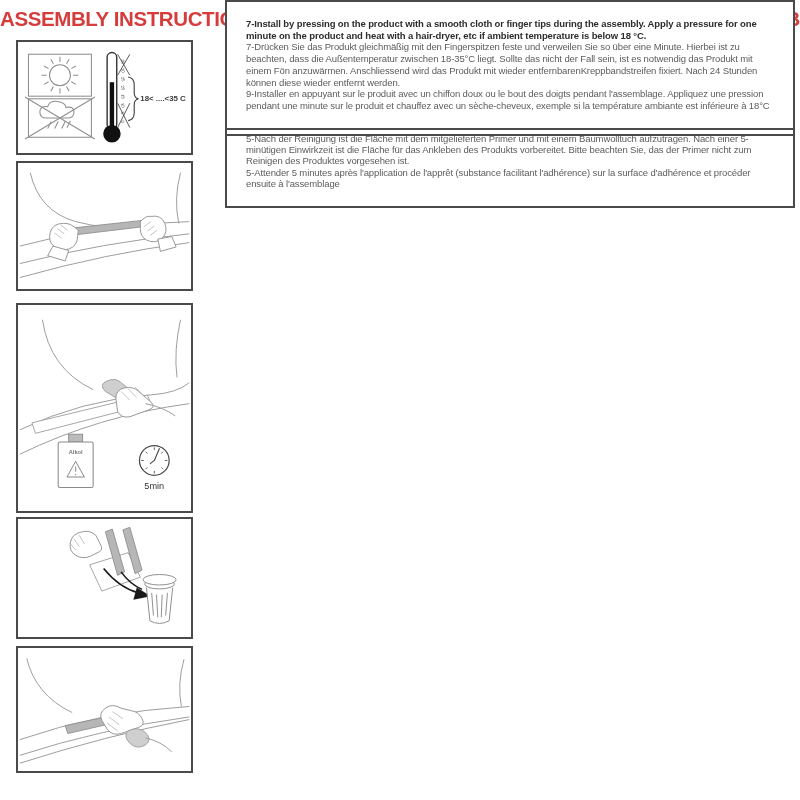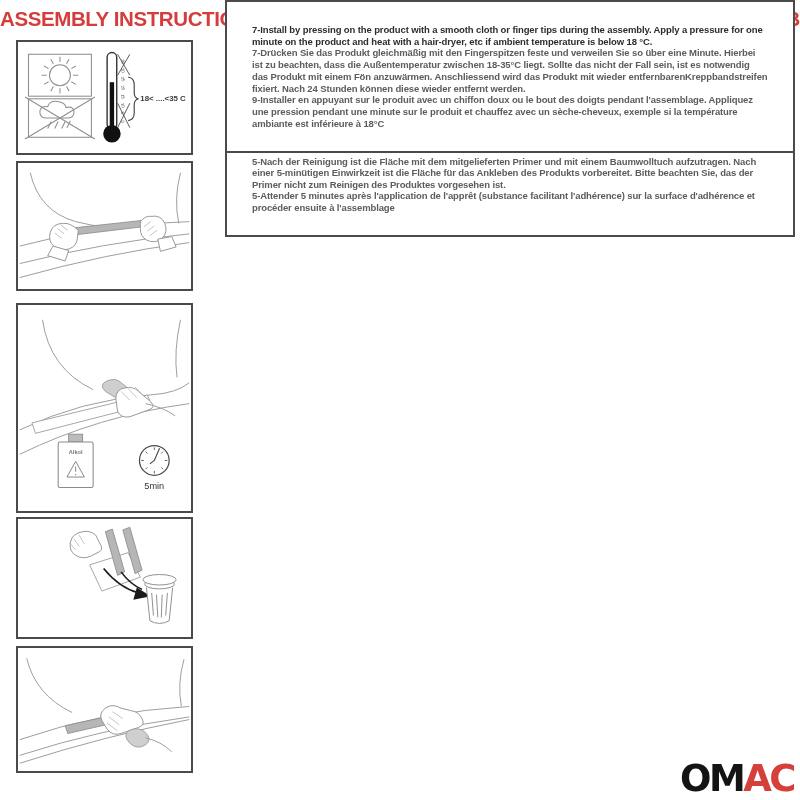--- a/index.html
+++ b/index.html
@@ -11,25 +11,25 @@
   .ill{left:16px;width:177px;}
   .ill svg{display:block;width:100%;height:100%;}
   .txt{left:225px;width:570px;padding:4px 7px;}
   #r1{top:40px;height:115px;}
   #r2{top:161px;height:130px;}
   #r3{top:303px;height:210px;}
   #r4{top:517px;height:122px;}
   #r5{top:646px;height:127px;}
   #r2t{display:flex;flex-direction:column;justify-content:center;padding-left:9px;}
   #r4t{padding-top:13px;padding-left:9px;}
-  .step{margin:18px;}
+  .step{margin:12px;}
   .g5{margin-bottom:5px;}
   .line{display:block;}
   .en{font-weight:700;color:#2d2d2d;}
-  .alt{font-weight:700;color:#5c5c5c;}
+  .alt{font-weight:400;color:#5c5c5c;}
   .sz-a{font-size:10px;line-height:11.5px;letter-spacing:-0.15px;}
   .sz-b{font-size:13.5px;line-height:16.5px;letter-spacing:-0.1px;}
   .sz-c{font-size:9.5px;line-height:11.4px;letter-spacing:-0.12px;}
   .sz-d{font-size:13px;line-height:15.2px;letter-spacing:-0.1px;}
   .sz-e{font-size:9.5px;line-height:11.7px;letter-spacing:-0.12px;}
   .logo{position:absolute;right:4px;top:752px;background:#fff;padding:8px 2px 4px 18px;
         font-family:"DejaVu Sans",sans-serif;font-size:37px;font-weight:800;
         letter-spacing:-2.5px;line-height:1;}
   .logo .k{color:#141414;}
   .logo .r{color:#d6403a;}
@@ -212,17 +212,14 @@
     </svg>
   </div>
   <div class="cell txt sz-e" id="r5t">
     <p class="step">
       <span class="line en">7-Install by pressing on the product with a smooth cloth or finger tips during the assembly. Apply a pressure for one minute on the product and heat with a hair-dryer, etc if ambient temperature is below 18 °C.</span>
       <span class="line alt">7-Drücken Sie das Produkt gleichmäßig mit den Fingerspitzen feste und verweilen Sie so über eine Minute. Hierbei ist zu beachten, dass die Außentemperatur zwischen 18-35°C liegt. Sollte das nicht der Fall sein, ist es notwendig das Produkt mit einem Fön anzuwärmen. Anschliessend wird das Produkt mit wieder entfernbarenKreppbandstreifen fixiert. Nach 24 Stunden können diese wieder entfernt werden.</span>
       <span class="line alt">9-Installer en appuyant sur le produit avec un chiffon doux ou le bout des doigts pendant l'assemblage. Appliquez une pression pendant une minute sur le produit et chauffez avec un sèche-cheveux, exemple si la température ambiante est inférieure à 18°C</span>
     </p>
   </div>
 
-  <div class="logo">
-    <span class="k">OM</span><span class="r">AC</span>
-  </div>
 
 </div>
 
 </body></html>

